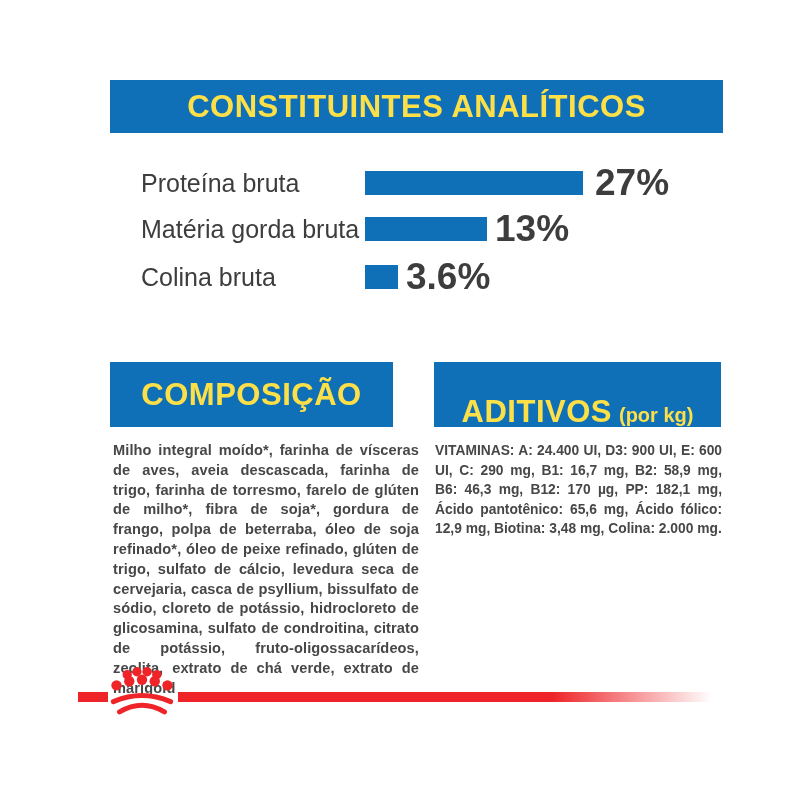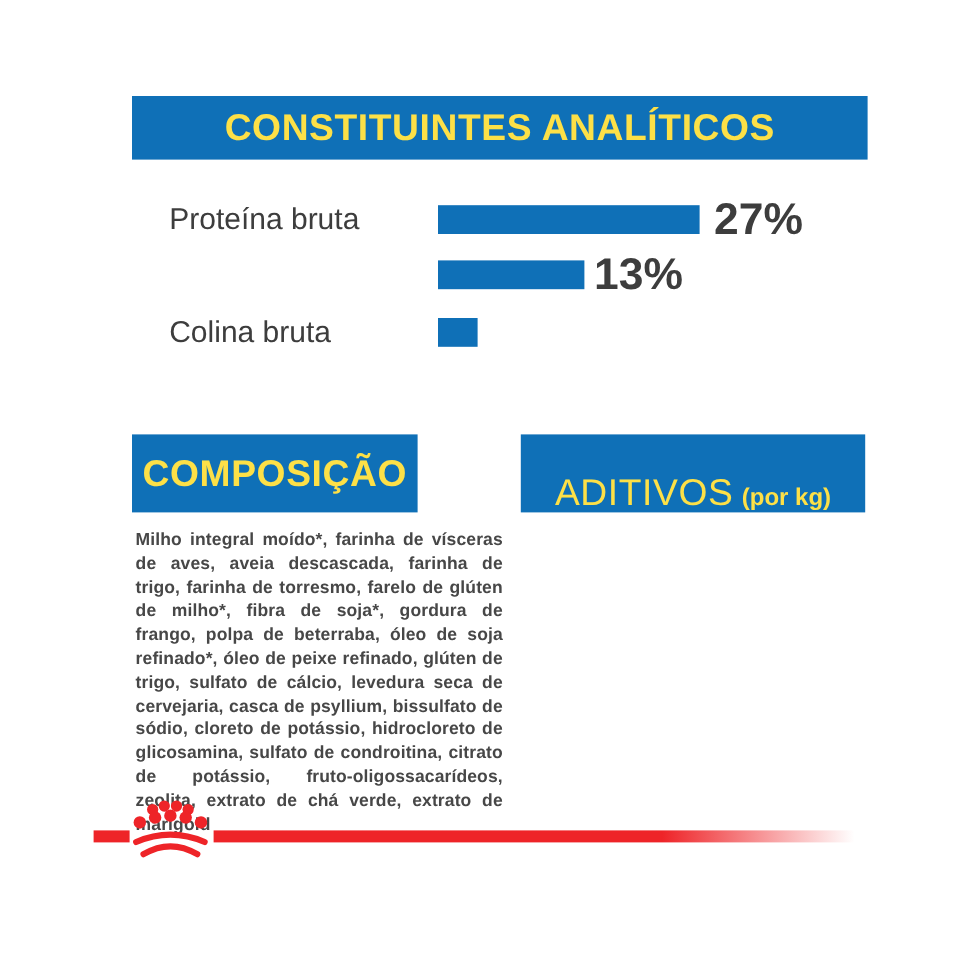--- a/index.html
+++ b/index.html
@@ -18,23 +18,23 @@
   .banner{
     position:absolute;
     background:var(--blue);
     color:#fde047;
     display:flex;
     align-items:center;
     justify-content:center;
     font-weight:bold;
   }
   #main-banner{left:110px;top:80px;width:613px;height:53px;font-size:31px;letter-spacing:.5px;}
-  #comp-banner{left:110px;top:362px;width:238px;height:65px;font-size:31px;letter-spacing:.5px;}
+  #comp-banner{left:110px;top:362px;width:283px;height:65px;font-size:31px;letter-spacing:.5px;}
   #adit-banner{left:434px;top:362px;width:287px;height:65px;align-items:baseline;padding-top:14px;box-sizing:border-box;}
-  #adit-banner .big{font-size:31px;font-weight:normal;letter-spacing:.5px;}
+  #adit-banner .big{font-size:31px;font-weight:bold;letter-spacing:.5px;}
   #adit-banner .small{font-size:20px;font-weight:bold;margin-left:7px;margin-top:28px;}
 
   .chart-row{position:absolute;left:113px;height:26px;width:650px;}
   #chart-row-1{top:170px;}
   #chart-row-2{top:216px;}
   #chart-row-3{top:264px;}
   .row-label{
     position:absolute;left:0;top:0;
     font-size:25px;font-weight:normal;line-height:26px;
     color:var(--ink);white-space:nowrap;margin-left:28px;
@@ -68,38 +68,41 @@
 <div class="banner" id="main-banner">
   <span>CONSTITUINTES ANALÍTICOS</span>
 </div>
 
 <div class="chart-row" id="chart-row-1">
   <span class="row-label">Proteína bruta</span>
   <div class="bar" style="width: 218px;"></div>
   <span class="row-value" style="left: 450px; margin-left: 32px;">27%</span>
 </div>
 <div class="chart-row" id="chart-row-2">
+  <span class="row-label">Matéria gorda bruta</span>
   <div class="bar" style="width: 122px;"></div>
   <span class="row-value" style="left: 382px;">13%</span>
 </div>
 <div class="chart-row" id="chart-row-3">
   <span class="row-label">Colina bruta</span>
   <div class="bar" style="width: 33px;"></div>
+  <span class="row-value" style="left: 293px;">3.6%</span>
 </div>
 
 <div class="banner" id="comp-banner">
   <span>COMPOSIÇÃO</span>
 </div>
 <div class="para" id="composition-text">Milho integral moído*, farinha de vísceras de aves, aveia descascada, farinha de trigo, farinha de torresmo, farelo de glúten de milho*, fibra de soja*, gordura de frango, polpa de beterraba, óleo de soja refinado*, óleo de peixe refinado, glúten de trigo, sulfato de cálcio, levedura seca de cervejaria, casca de psyllium, bissulfato de sódio, cloreto de potássio, hidrocloreto de glicosamina, sulfato de condroitina, citrato de potássio, fruto-oligossacarídeos, zeolita, extrato de chá verde, extrato de marigold</div>
 
 <div class="banner" id="adit-banner">
   <span class="big">ADITIVOS</span>
   <span class="small">(por kg)</span>
 </div>
 <div class="para" id="additives-text">
+  <p>VITAMINAS: A: 24.400 UI, D3: 900 UI, E: 600 UI, C: 290 mg, B1: 16,7 mg, B2: 58,9 mg, B6: 46,3 mg, B12: 170 µg, PP: 182,1 mg, Ácido pantotênico: 65,6 mg, Ácido fólico: 12,9 mg, Biotina: 3,48 mg, Colina: 2.000 mg.</p>
 </div>
 
 <div id="footer-bar-left"></div>
 <svg id="crown" viewBox="0 0 64 52" aria-hidden="true">
   <g fill="var(--red)">
     <circle cx="17.5" cy="8.5" r="4.6"></circle>
     <circle cx="27" cy="5.6" r="4.6"></circle>
     <circle cx="37" cy="5.6" r="4.6"></circle>
     <circle cx="46.5" cy="8.5" r="4.6"></circle>
     <circle cx="7" cy="19" r="5.1"></circle>

